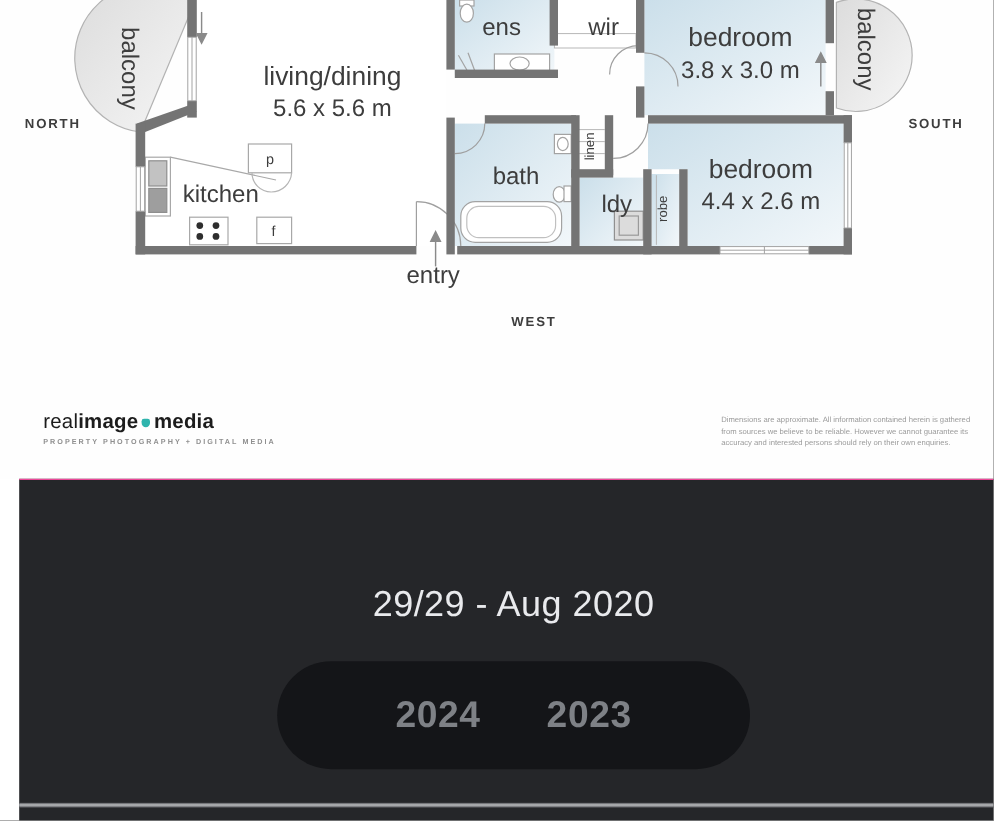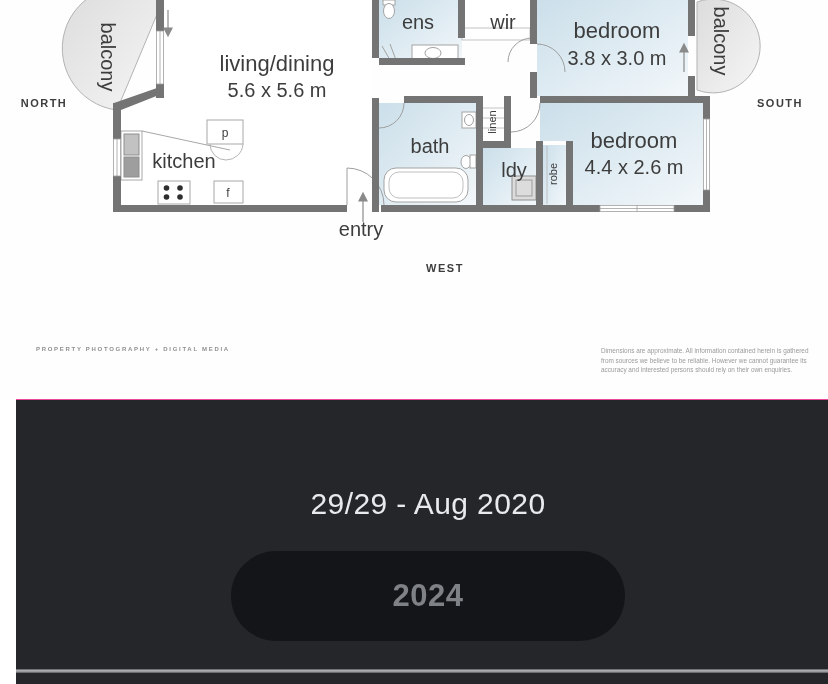--- a/index.html
+++ b/index.html
@@ -194,33 +194,37 @@
         <text x="721" y="41" class="room-label" transform="rotate(90 721 41)" dominant-baseline="central">balcony</text>
         <text x="492" y="122" class="rot" transform="rotate(-90 492 122)" dominant-baseline="central">linen</text>
         <text x="553" y="174" class="rot" transform="rotate(-90 553 174)" dominant-baseline="central">robe</text>
         <text x="44" y="107" class="compass">NORTH</text>
         <text x="780" y="107" class="compass">SOUTH</text>
         <text x="445" y="272" class="compass">WEST</text>
       </g>
     </svg>
 
     <div class="brand">
+      <div class="brand-line">
+        <span class="lt">real</span><span class="bd">image</span><span class="brand-dot"></span><span class="bd">media</span>
+      </div>
       <div class="brand-tag">PROPERTY PHOTOGRAPHY + DIGITAL MEDIA</div>
     </div>
 
     <div class="disclaimer">
       <div>Dimensions are approximate.  All information contained herein is gathered</div>
       <div>from sources we believe to be reliable.  However we cannot guarantee its</div>
       <div>accuracy and interested persons should rely on their own enquiries.</div>
     </div>
   </div>
 
   <div class="controls">
     <div class="counter">29/29 - Aug 2020</div>
 
     <div class="year-pill">
       <div class="year-tab">2024</div>
+      <div class="year-tab">2023</div>
     </div>
 
     <div class="scrubber-line"></div>
   </div>
 
 </div>
 
 </body></html>

